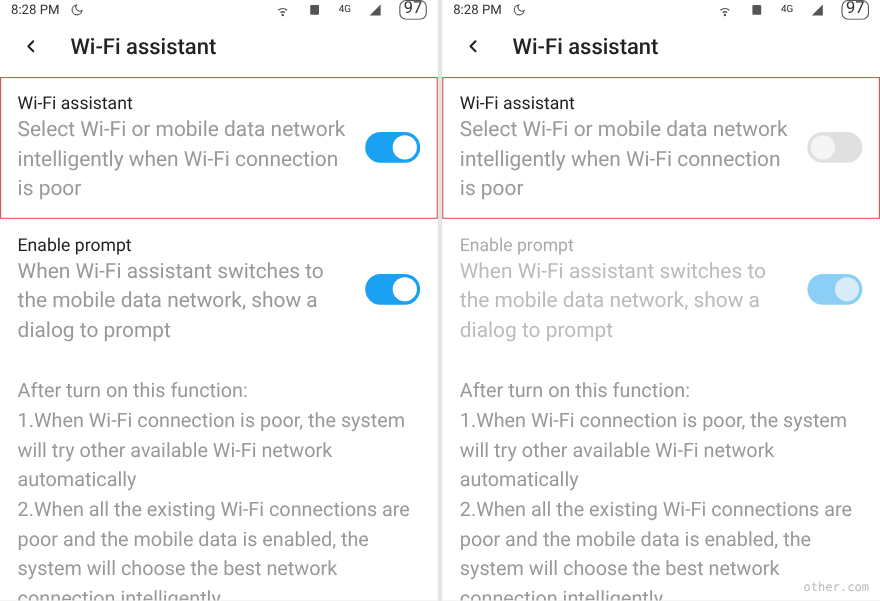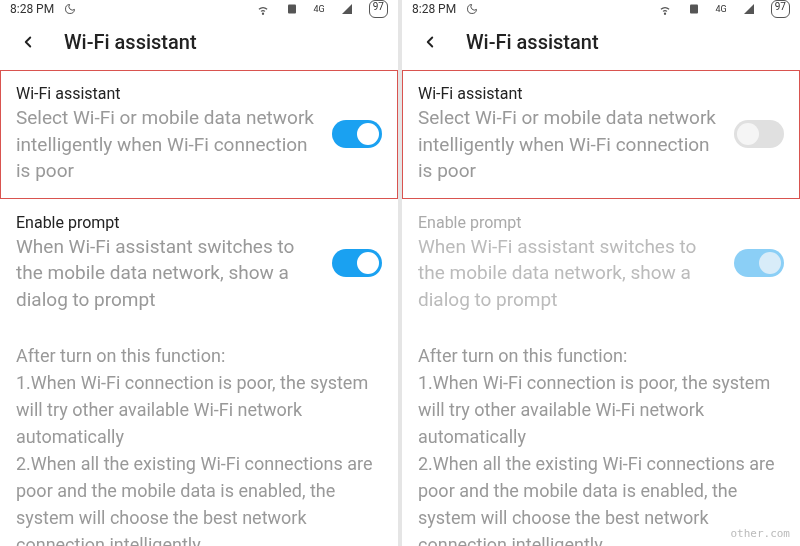--- a/index.html
+++ b/index.html
@@ -112,21 +112,21 @@
       bottom: 6px;
       right: 10px;
       font-size: 11px;
       color: #bbb;
       font-family: monospace;
     }
     .batt {
       border: 1px solid #555;
       border-radius: 6px;
       padding: 0 3px;
-      font-size: 10px;
+      font-size: 15px;
       line-height: 12px;
       height: 18px;
     }
   </style>
 </head>
 <body>
 
 <div class="phone">
   <div class="status-bar">
     <div class="status-left">

